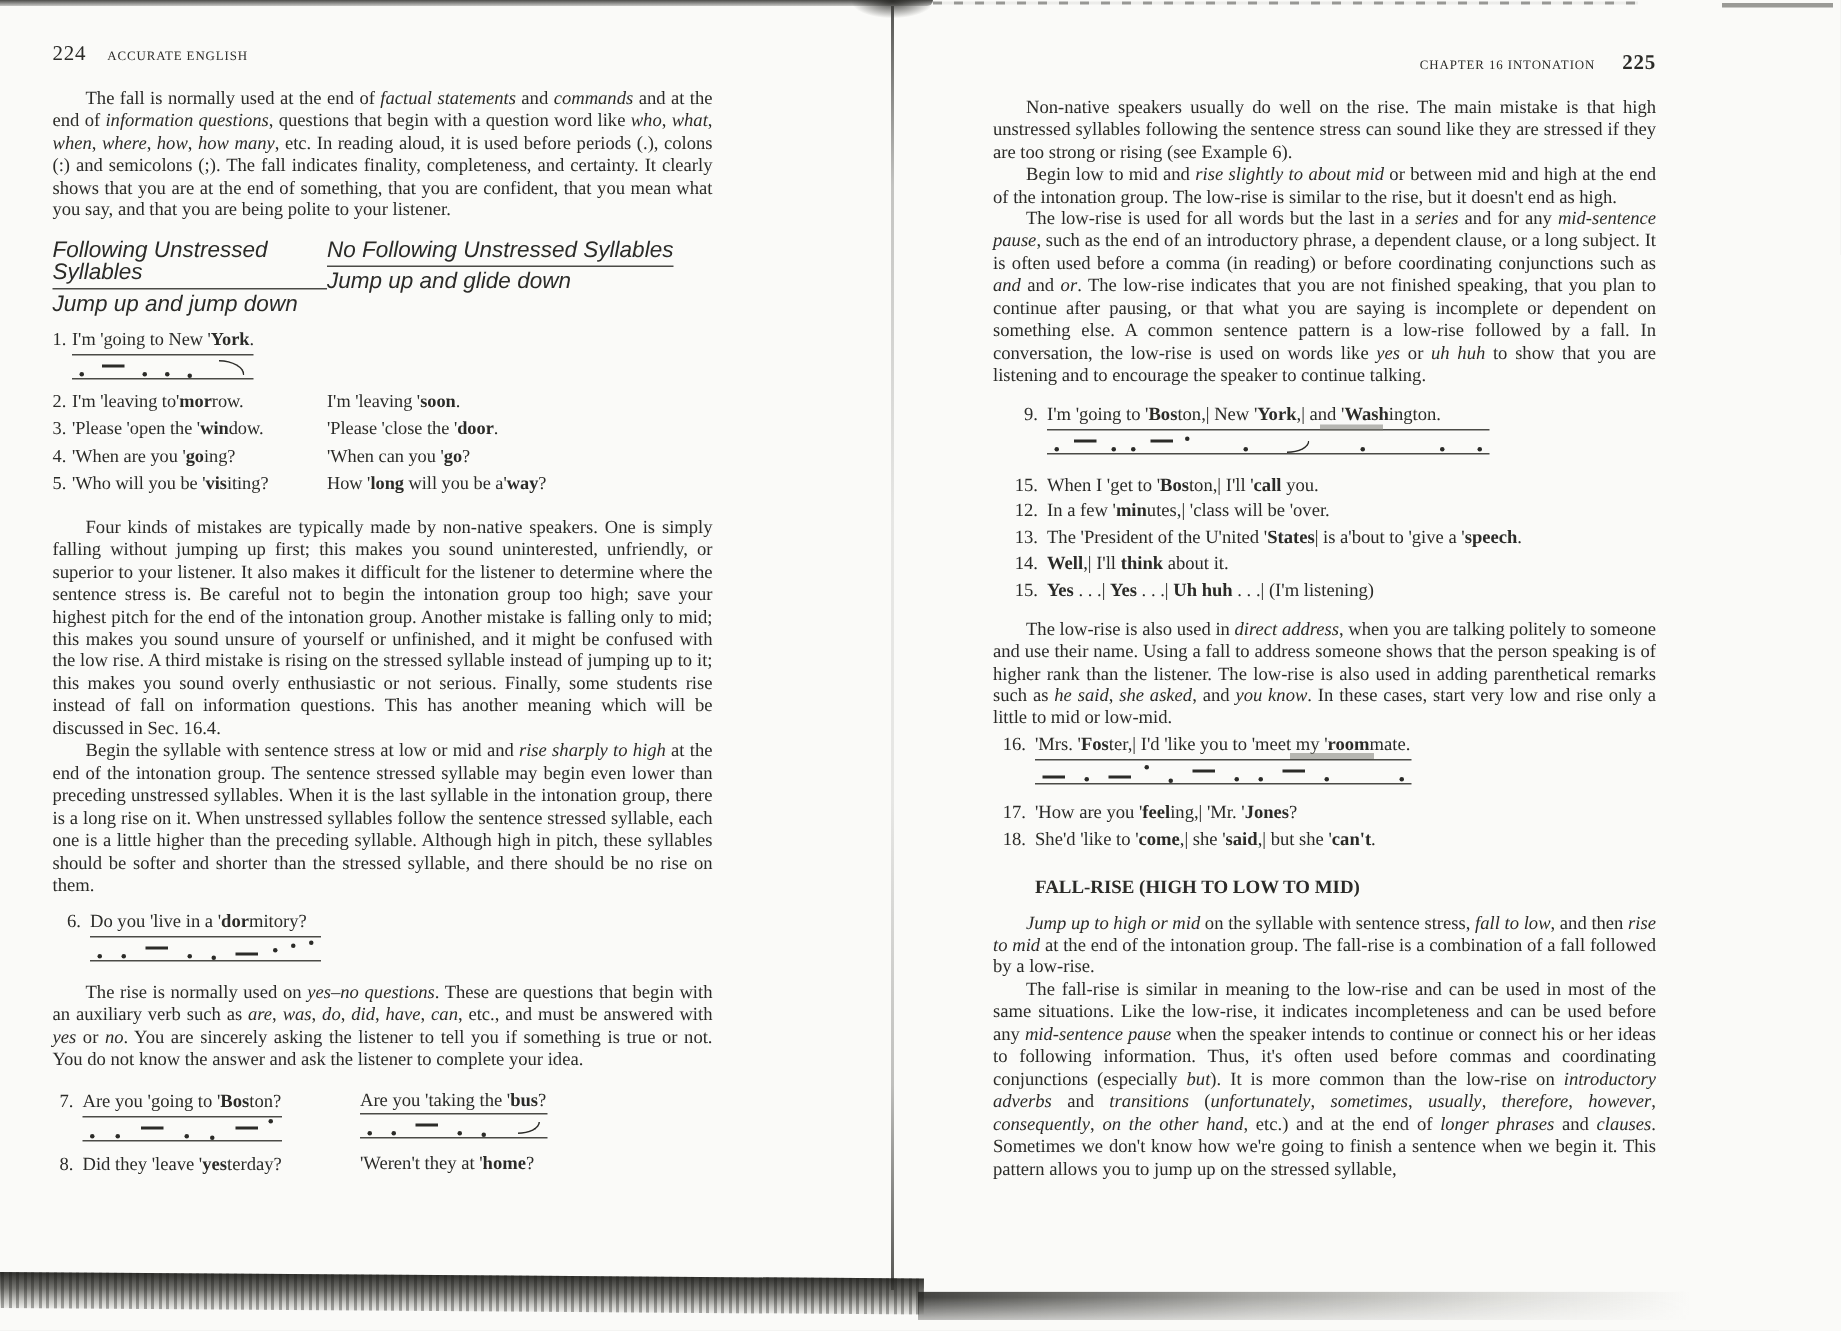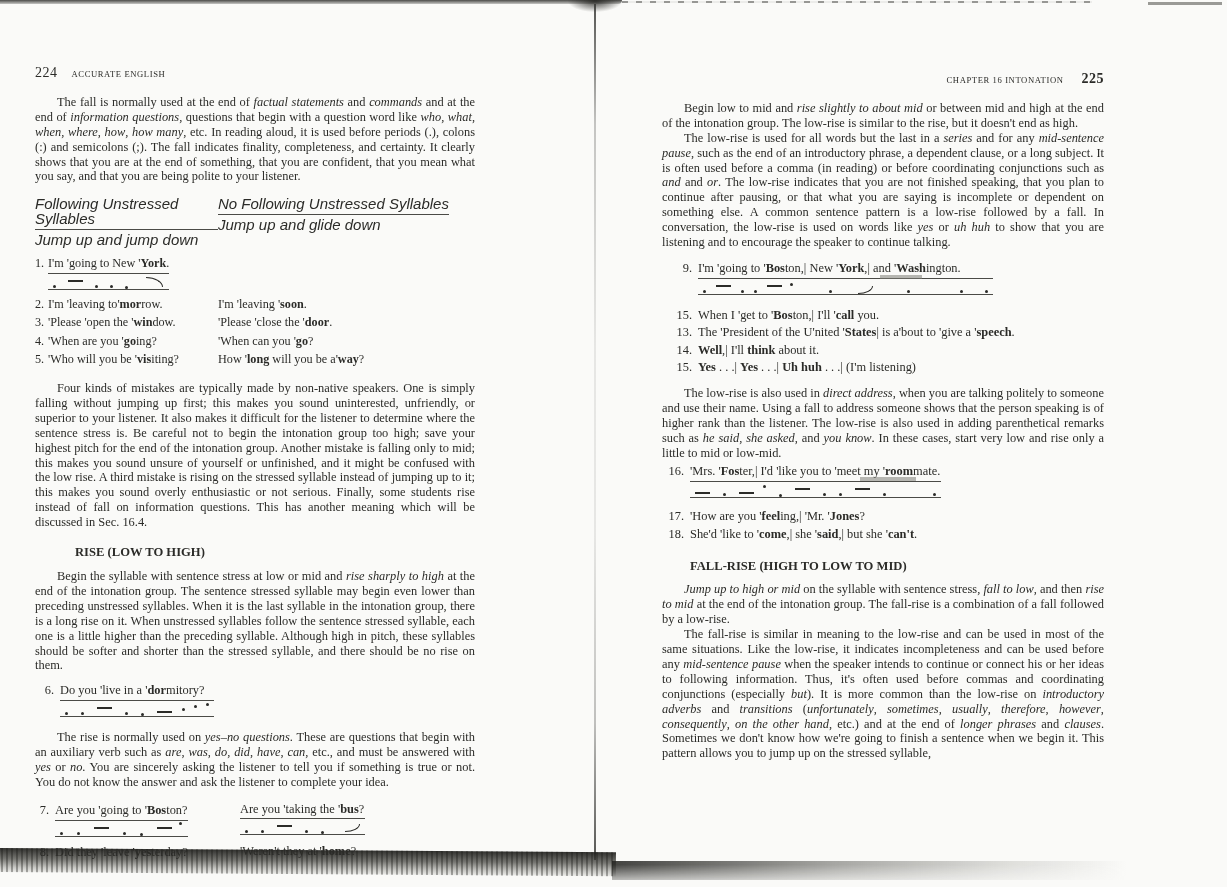--- a/index.html
+++ b/index.html
@@ -19,21 +19,21 @@
                linear-gradient(180deg,rgba(28,28,25,.9) 0%,rgba(75,75,70,.75) 45%,rgba(125,125,118,.4) 80%,rgba(160,160,152,.15) 100%);}
   .bottom-band-right{position:absolute;top:861px;left:612px;width:560px;height:19px;
     background:linear-gradient(90deg,rgba(35,35,32,.85) 0%,rgba(85,85,80,.5) 40%,rgba(120,120,112,.22) 70%,transparent 92%);
     -webkit-mask-image:linear-gradient(180deg,#000 20%,rgba(0,0,0,.35) 100%);mask-image:linear-gradient(180deg,#000 20%,rgba(0,0,0,.35) 100%);}
 
   
   .page{position:absolute;font-size:12.4px;line-height:14.9px;text-align:justify;}
   .page-left{left:35px;top:30px;width:440px;}
   .page-right{left:662px;top:36px;width:442px;}
 
-  .runhead{display:flex;align-items:baseline;gap:14px;text-align:left;margin-bottom:13px;margin-top:36px;}
+  .runhead{display:flex;align-items:baseline;gap:14px;text-align:left;margin-bottom:13px;}
   .runhead.right{justify-content:flex-end;gap:18px;}
   .pgnum{font-size:14px;letter-spacing:.5px;}
   .pgnum.bold{font-weight:bold;}
   .runtitle{font-size:8.6px;letter-spacing:.6px;}
 
   p.body{text-indent:22px;}
   p.noindent{text-indent:0;}
   .it{font-style:italic;}
   .bd{font-weight:bold;}
 
@@ -145,21 +145,20 @@
       </div>
       <div class="trow">
         <span class="tnum">5.</span>
         <div class="tc1"><span>'Who will you be '</span><span class="bd">vis</span><span>iting?</span></div>
         <div class="tc2"><span>How '</span><span class="bd">long</span><span> will you be a'</span><span class="bd">way</span><span>?</span></div>
       </div>
     </div>
 
     <p class="body mt13"><span>Four kinds of mistakes are typically made by non-native speakers. One is simply falling without jumping up first; this makes you sound uninterested, unfriendly, or superior to your listener. It also makes it difficult for the listener to determine where the sentence stress is. Be careful not to begin the intonation group too high; save your highest pitch for the end of the intonation group. Another mistake is falling only to mid; this makes you sound unsure of yourself or unfinished, and it might be confused with the low rise. A third mistake is rising on the stressed syllable instead of jumping up to it; this makes you sound overly enthusiastic or not serious. Finally, some students rise instead of fall on information questions. This has another meaning which will be discussed in Sec. 16.4.</span></p>
 
-    <h3 class="sect">RISE (LOW TO HIGH)</h3>
 
     <p class="body noindent" style="text-indent:22px;"><span>Begin the syllable with sentence stress at low or mid and </span><span class="it">rise sharply to high</span><span> at the end of the intonation group. The sentence stressed syllable may begin even lower than preceding unstressed syllables. When it is the last syllable in the intonation group, there is a long rise on it. When unstressed syllables follow the sentence stressed syllable, each one is a little higher than the preceding syllable. Although high in pitch, these syllables should be softer and shorter than the stressed syllable, and there should be no rise on them.</span></p>
 
     <div class="ex mt9" style="margin-left:5px;">
       <span class="ex-num n1">6.</span>
       <div class="diagblock">
         <span class="uline"><span>Do you 'live in a '</span><span class="bd">dor</span><span>mitory?</span></span>
         <div class="contour" style="gap: 13px;">
             <span class="tk g-dot" style="top: 10px;"></span>
             <span class="tk g-dot" style="top: 10px;"></span>
@@ -220,20 +219,21 @@
     </div>
   </div>
 
   <div class="page page-right">
 
     <div class="runhead right">
       <span class="runtitle">CHAPTER 16   INTONATION</span>
       <span class="pgnum bold">225</span>
     </div>
 
+    <p class="body"><span>Non-native speakers usually do well on the rise. The main mistake is that high unstressed syllables following the sentence stress can sound like they are stressed if they are too strong or rising (see Example 6).</span></p>
 
 
     <p class="body"><span>Begin low to mid and </span><span class="it">rise slightly to about mid</span><span> or between mid and high at the end of the intonation group. The low-rise is similar to the rise, but it doesn't end as high.</span></p>
     <p class="body"><span>The low-rise is used for all words but the last in a </span><span class="it">series</span><span> and for any </span><span class="it">mid-sentence pause</span><span>, such as the end of an introductory phrase, a dependent clause, or a long subject. It is often used before a comma (in reading) or before coordinating conjunctions such as </span><span class="it">and</span><span> and </span><span class="it">or</span><span>. The low-rise indicates that you are not finished speaking, that you plan to continue after pausing, or that what you are saying is incomplete or dependent on something else. A common sentence pattern is a low-rise followed by a fall. In conversation, the low-rise is used on words like </span><span class="it">yes</span><span> or </span><span class="it">uh huh</span><span> to show that you are listening and to encourage the speaker to continue talking.</span></p>
 
     <div class="ex mt10" style="margin-left:8px;">
       <span class="ex-num n2">9.</span>
       <div class="diagblock">
         <span class="uline"><span>I'm 'going to '</span><span class="bd">Bos</span><span>ton,| New '</span><span class="bd">York</span><span>,| and '</span><span class="bd">Wash</span><span>ington.</span></span>
         <div class="contour" style="gap: 10px;">
@@ -252,20 +252,24 @@
         <span class="smudge" style="right:24%;width:42px;"></span>
       </div>
     </div>
 
     <div class="exlist mt12" style="margin-left:8px;">
       <div class="ex">
           <span class="ex-num n2">15.</span>
           <span><span>When I 'get to '</span><span class="bd">Bos</span><span>ton,| I'll '</span><span class="bd">call</span><span> you.</span></span>
         </div>
       <div class="ex">
+          <span class="ex-num n2">12.</span>
+          <span><span>In a few '</span><span class="bd">min</span><span>utes,| 'class will be 'over.</span></span>
+        </div>
+      <div class="ex">
           <span class="ex-num n2">13.</span>
           <span><span>The 'President of the U'nited '</span><span class="bd">States</span><span>| is a'bout to 'give a '</span><span class="bd">speech</span><span>.</span></span>
         </div>
       <div class="ex">
           <span class="ex-num n2">14.</span>
           <span><span class="bd">Well</span><span>,| I'll </span><span class="bd">think</span><span> about it.</span></span>
         </div>
       <div class="ex">
           <span class="ex-num n2">15.</span>
           <span><span class="bd">Yes</span><span> . . .| </span><span class="bd">Yes</span><span> . . .| </span><span class="bd">Uh huh</span><span> . . .| (I'm listening)</span></span>

